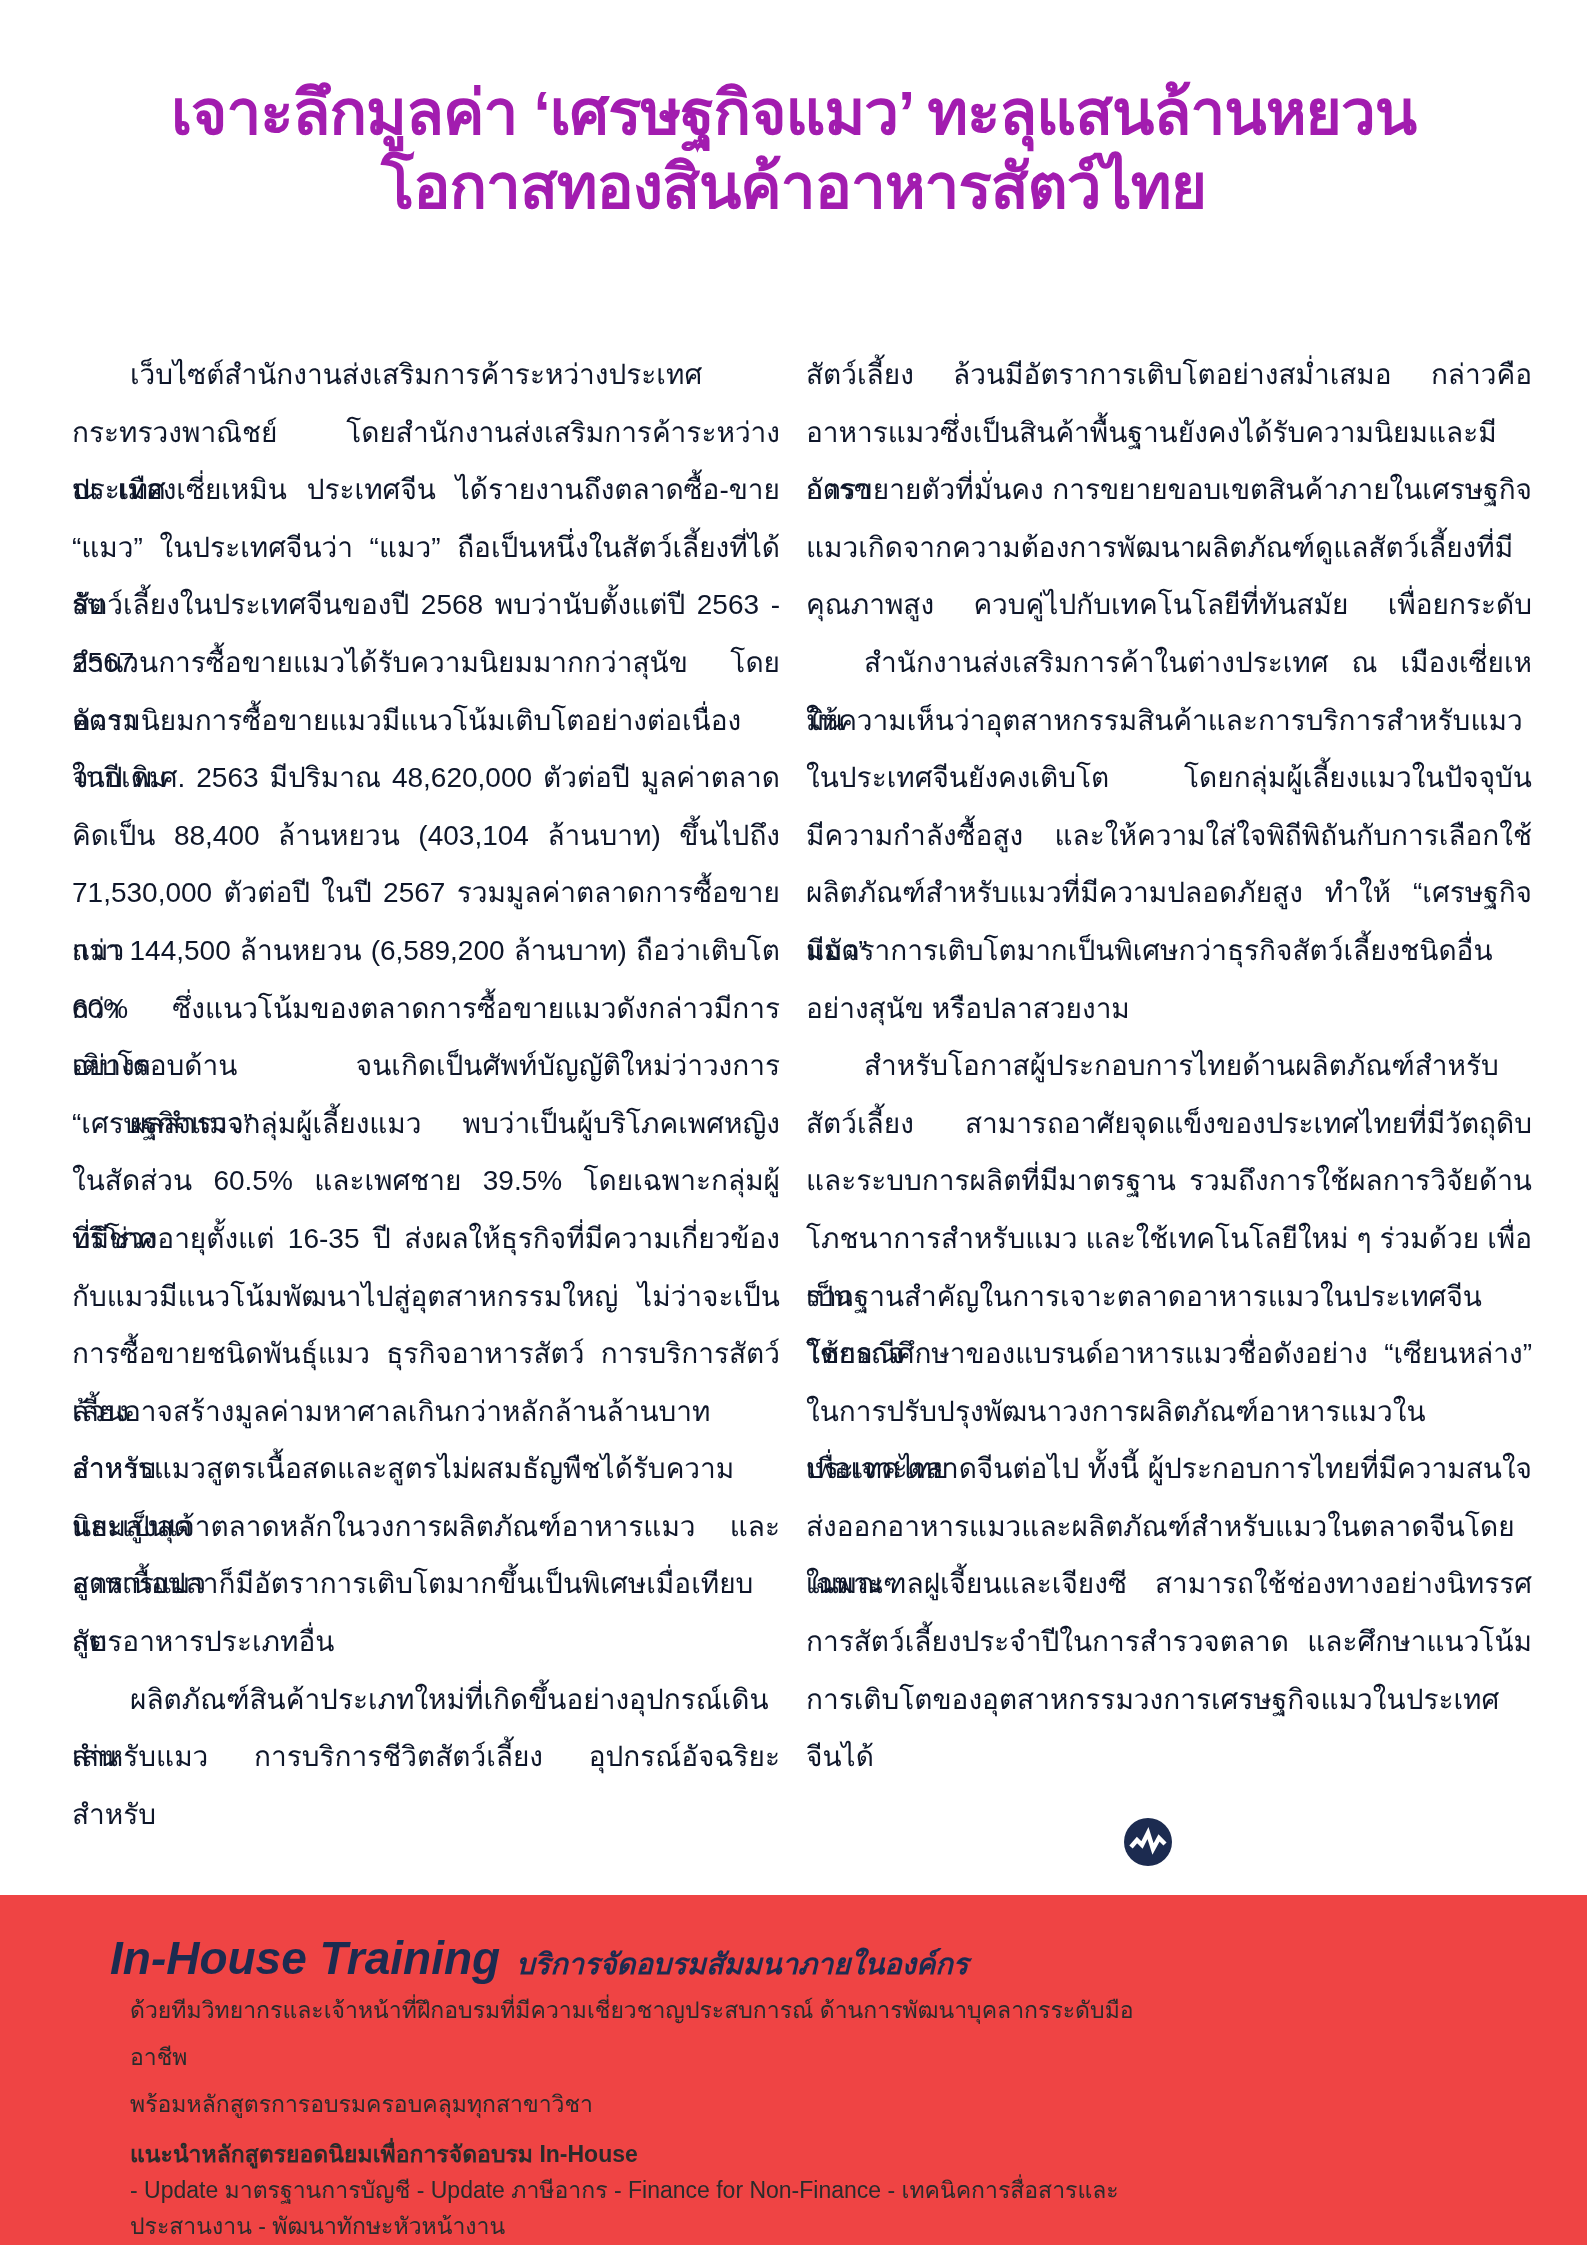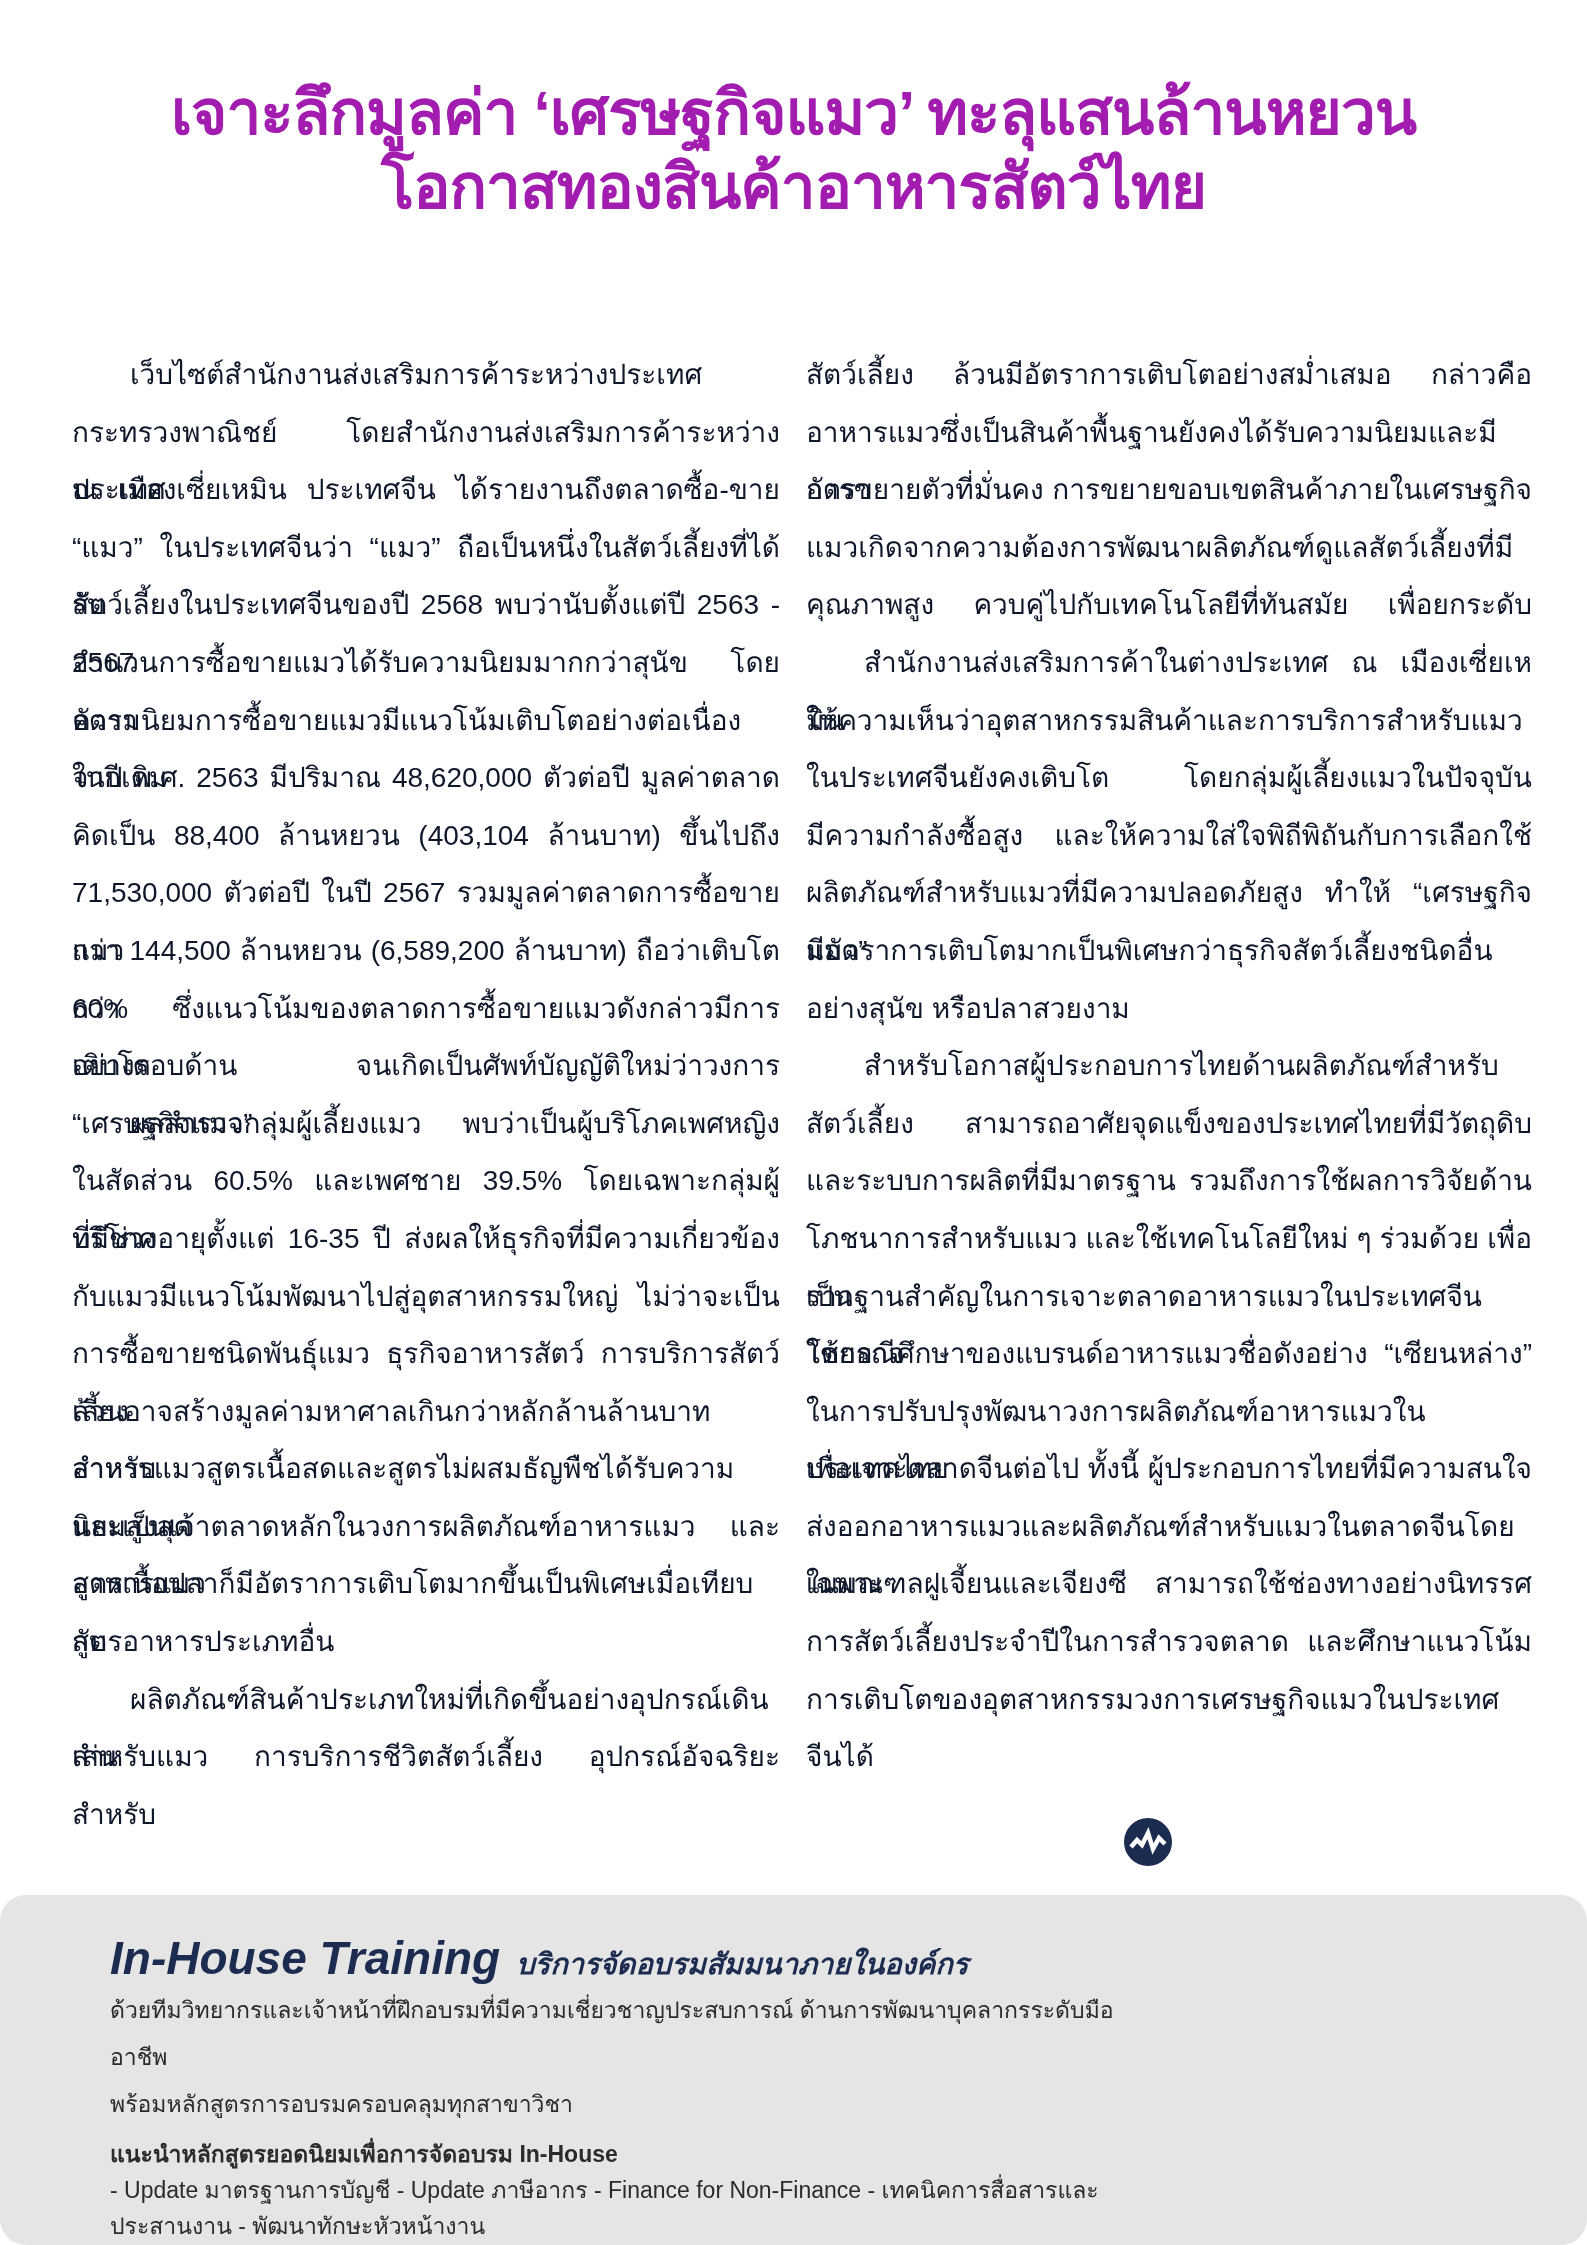--- a/index.html
+++ b/index.html
@@ -22,28 +22,27 @@
     text-align:justify;text-align-last:justify;
     overflow:visible;
   }
   .line.indent{text-indent:58px;}
   .line.end{text-align-last:left;}
   
   .end-logo{position:absolute;left:1124px;top:1818px;width:48px;height:48px;}
   
   .footer{
     position:absolute;left:0;top:1895px;width:1587px;height:350px;
-    background:#e5e5e5;
-    border-radius:26px;
+    background:#ef4444;
   }
   .footer-inner{padding:36px 0 0 110px;color:#2b2b2b;}
   .fh{color:#1c2b50;font-style:italic;white-space:nowrap;}
   .fh-en{font-size:46px;font-weight:bold;}
   .fh-th{font-size:29px;font-weight:bold;margin-left:16px;}
-  .fline{font-size:23px;line-height:36px;max-width:1045px;}
+  .fline{font-size:23px;line-height:36px;max-width:1045px;margin-left:20px;}
   .fline.tall{line-height:47px;}
   .fbold{font-weight:bold;}
   .f-gap{margin-top:8px;}
 </style>
 </head>
 <body>
 
 <div class="title-block">
   <div class="title-line">เจาะลึกมูลค่า ‘เศรษฐกิจแมว’ ทะลุแสนล้านหยวน</div>
   <div class="title-line">โอกาสทองสินค้าอาหารสัตว์ไทย</div>

